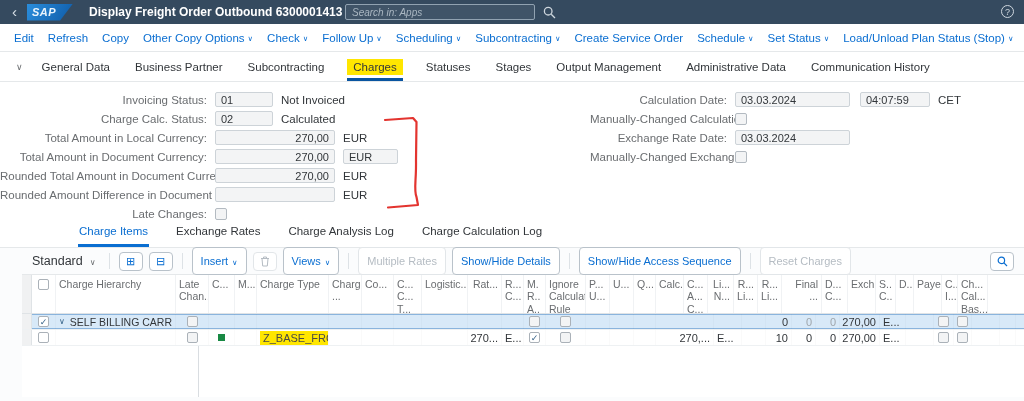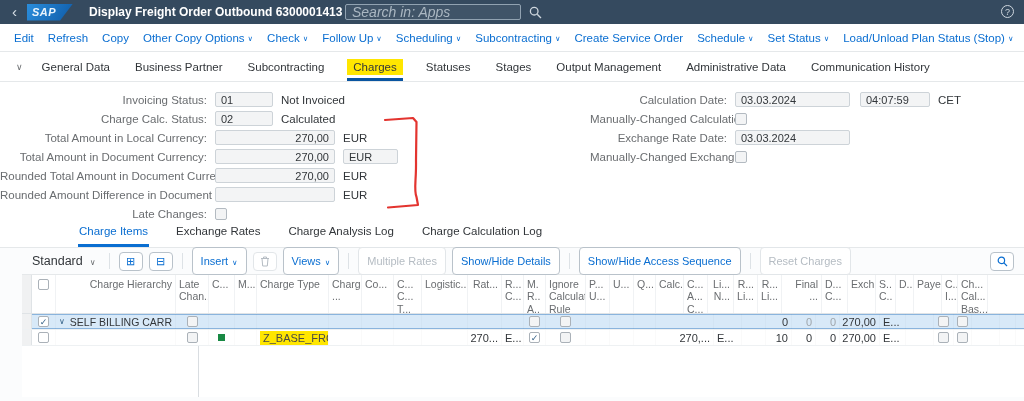--- a/index.html
+++ b/index.html
@@ -11,22 +11,22 @@
   body{font-family:"Liberation Sans", sans-serif; background:#fff; position:relative; color:#32363a;}
 
   
   .shell{height:24px; background:var(--shell); display:flex; align-items:center; padding:0 10px; position:relative; color:#fff;}
   .back{color:#d8e0e7; font-size:15px; line-height:1; margin:0 10px 2px 2px; cursor:pointer;}
   .logo{background:linear-gradient(120deg,#2a8ddb,#0f5ba8); clip-path:polygon(0 0,100% 0,72% 100%,0 100%);
         width:46px; height:17px; display:flex; align-items:center; padding-left:5px;
         font-weight:bold; font-style:italic; font-size:11px; color:#eaf4fc; letter-spacing:.5px;}
   .shell-title{font-weight:bold; font-size:12px; margin-left:16px; white-space:nowrap;}
   .shell-search{position:absolute; left:345px; top:4px; display:flex; align-items:center; gap:8px;}
-  .shell-search input{width:176px; height:16px; background:rgba(255,255,255,.06); border:1px solid #91a2b1;
-        border-radius:2px; color:#cfd7de; font-size:14px; font-style:italic; padding:0 6px; outline:none;
+  .shell-search input{width:190px; height:16px; background:rgba(255,255,255,.06); border:1px solid #91a2b1;
+        border-radius:2px; color:#cfd7de; font-size:10px; font-style:italic; padding:0 6px; outline:none;
         font-family:"Liberation Sans", sans-serif;}
   .shell-search input::placeholder{color:#aab7c2;}
   .help{position:absolute; right:10px; top:5px; width:13px; height:13px; border:1px solid #cfd7de; border-radius:50%;
         font-size:9px; display:flex; align-items:center; justify-content:center; color:#cfd7de; cursor:pointer;}
 
   
   .actionbar{height:28px; display:flex; align-items:center; gap:14px; padding-left:14px; font-size:11.5px;
         color:var(--blue); border-bottom:1px solid #e5e8ea; white-space:nowrap; overflow:hidden; background:#fff;}
   .albtn{display:flex; align-items:center; gap:3px; cursor:pointer; flex:none;}
   .dd{font-size:7.5px; color:var(--blue); margin-top:2px;}
@@ -298,21 +298,21 @@
       <svg width="11" height="11" viewBox="0 0 11 11">
         <circle cx="4.4" cy="4.4" r="3.2" stroke="#0a6ed1" stroke-width="1.2" fill="none"></circle>
         <line x1="6.9" y1="6.9" x2="10" y2="10" stroke="#0a6ed1" stroke-width="1.2"></line>
       </svg>
     </span>
   </div>
   <div class="tgrid">
     <div class="thead" id="thead">
         <div class="th gutter" style="width: 10px;"></div>
         <div class="th c" style="width: 24px;"><span class="cbx2"></span></div>
-        <div class="th" style="width: 120px; text-align: right;">Charge Hierarchy</div>
+        <div class="th" style="width: 120px;">Charge Hierarchy</div>
         <div class="th" style="width: 33px;">Late
 Chan...</div>
         <div class="th" style="width: 26px;">C...</div>
         <div class="th" style="width: 22px;">M...</div>
         <div class="th" style="width: 72px;">Charge Type</div>
         <div class="th" style="width: 33px;">Charge ...</div>
         <div class="th" style="width: 32px;">Co...</div>
         <div class="th" style="width: 28px;">C...
 C...
 T...</div>

